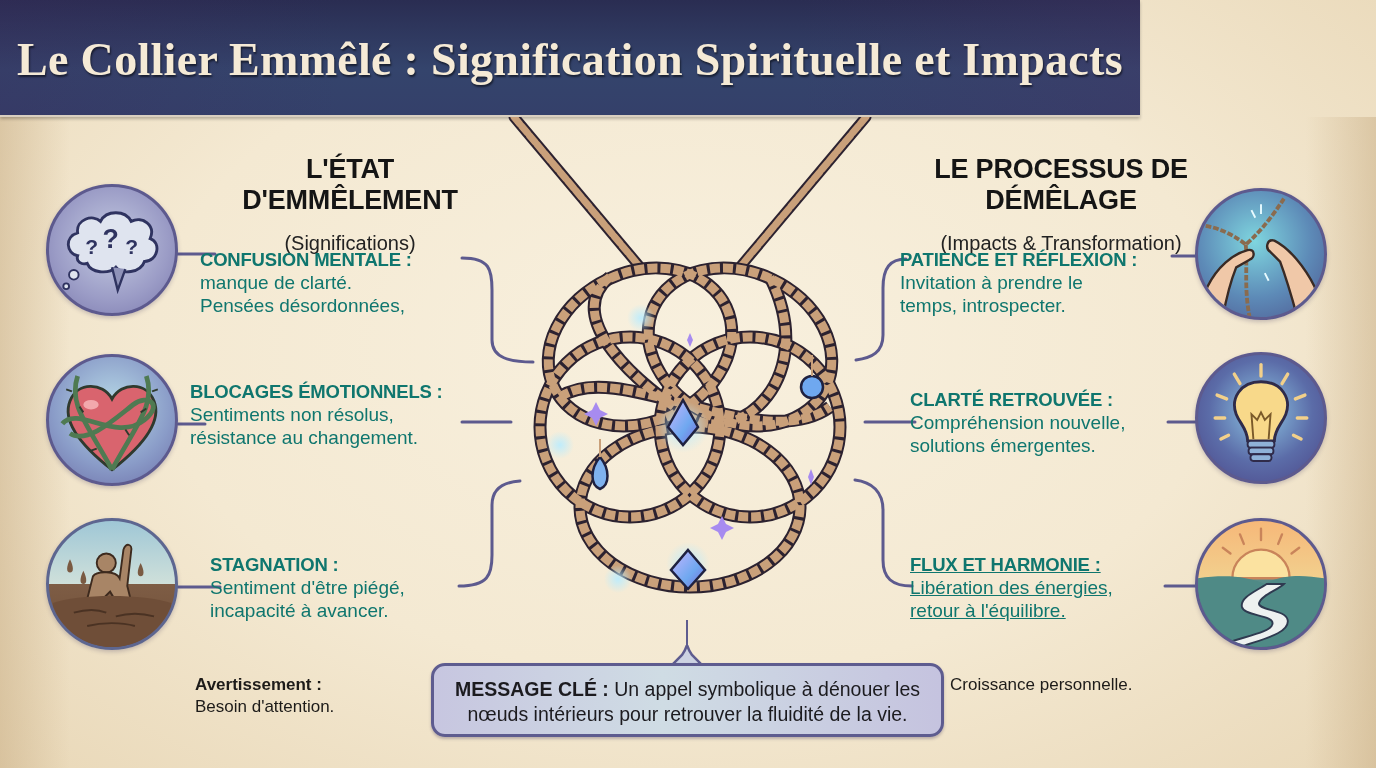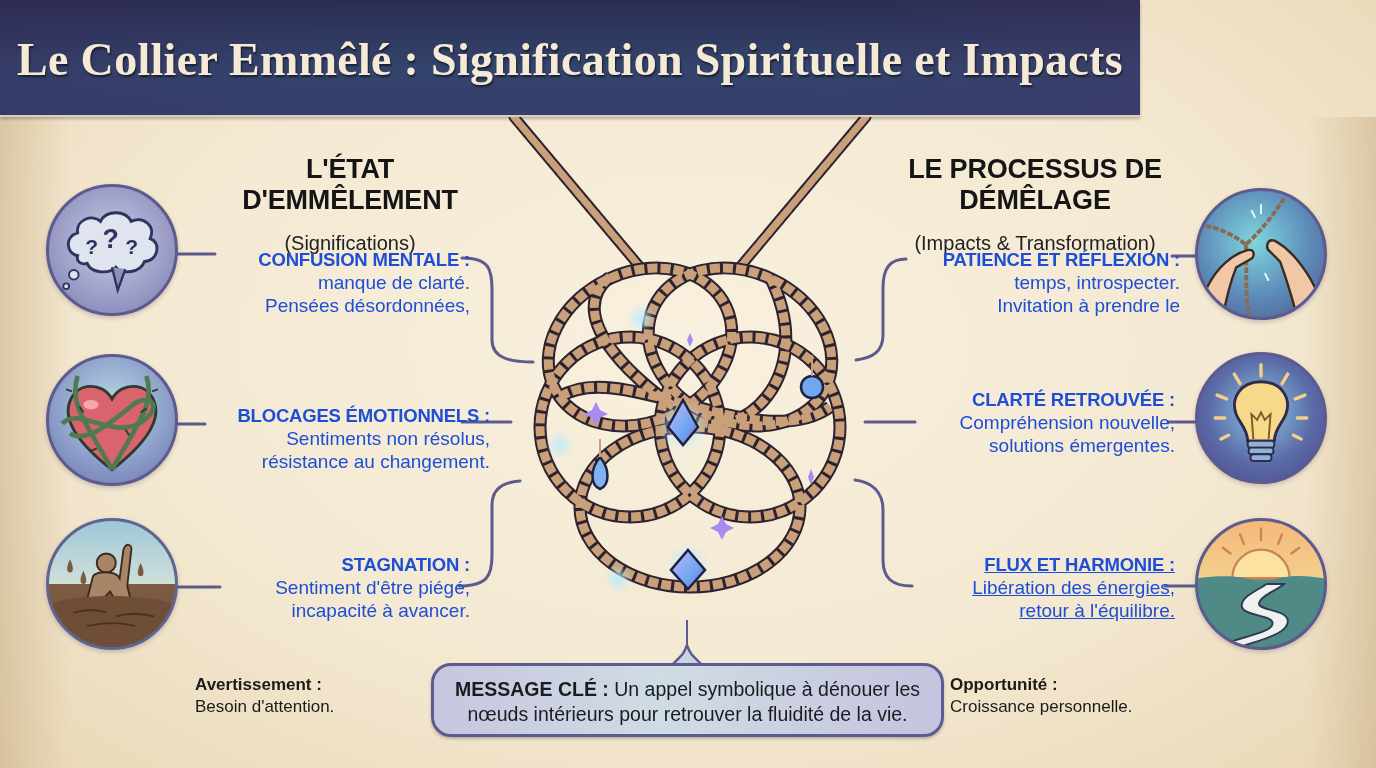--- a/index.html
+++ b/index.html
@@ -36,27 +36,27 @@
     color: #f5ead6;
     text-shadow: 1px 2px 2px rgba(0,0,0,0.55);
     margin-top: 4px;
   }
 
   
   .section-head { position: absolute; text-align: center; }
   .section-head .h { font-weight: bold; font-size: 27px; color: #151515; letter-spacing: -0.2px; }
   .section-head .sub { font-size: 20px; color: #222; margin-top: 16px; }
   #left-head { left: 200px; width: 300px; top: 154px; }
-  #right-head { left: 840px; width: 390px; top: 154px; }
-
-  
-  .item { position: absolute; text-align: right; font-size: 19px; line-height: 23px; color: #1d4ed8; }
+  #right-head { left: 866px; width: 390px; top: 154px; }
+
+  
+  .item { position: absolute; text-align: left; font-size: 19px; line-height: 23px; color: #0f766e; }
   .item .label { font-weight: bold; font-size: 18.5px; letter-spacing: -0.2px; }
   #l1 { left: 200px; width: 270px; top: 248px; }
-  #l2 { left: 190px; width: 300px; top: 404px; }
+  #l2 { left: 190px; width: 300px; top: 380px; }
   #l3 { left: 210px; width: 260px; top: 553px; }
   #r1 { left: 900px; width: 280px; top: 248px; }
   #r2 { left: 910px; width: 265px; top: 388px; }
   #r3 { left: 910px; width: 265px; top: 553px; text-decoration: underline; }
 
   .note { position: absolute; font-size: 17px; line-height: 22px; color: #1d1b19; }
   .note .label { font-weight: bold; }
   #note-left { left: 195px; width: 210px; top: 674px; }
   #note-right { left: 950px; width: 260px; top: 674px; }
 
@@ -78,21 +78,21 @@
 
   
   svg.connectors { position: absolute; left: 0; top: 0; width: 1376px; height: 768px; pointer-events: none; }
 
   
   #necklace { position: absolute; left: 500px; top: 117px; width: 380px; height: 495px; }
 
   
   .message {
     position: absolute; left: 431px; top: 663px; width: 513px; height: 74px;
-    border: 3px solid #5e5c8f; border-radius: 20px;
+    border: 3px solid #5e5c8f; border-radius: 14px;
     background: linear-gradient(90deg, #c7c6e0 0%, #cfdce4 45%, #c5c3df 100%);
     box-shadow: 0 2px 3px rgba(60,50,90,0.3);
     text-align: center; font-size: 19.5px; line-height: 25px; padding-top: 11px; color: #1c1b1f;
   }
   .message .label { font-weight: bold; }
   .message-stem {
     position: absolute; left: 686px; top: 620px; width: 2px; height: 28px; background: #5e5c8f;
   }
   .message-notch {
     position: absolute; left: 672px; top: 645px; width: 30px; height: 20px;
@@ -249,40 +249,39 @@
   <div>résistance au changement.</div>
 </div>
 <div class="item" id="l3">
   <div class="label">STAGNATION :</div>
   <div>Sentiment d'être piégé,</div>
   <div>incapacité à avancer.</div>
 </div>
 
 <div class="item" id="r1">
   <div class="label">PATIENCE ET RÉFLEXION :</div>
+  <div>Invitation à prendre le</div>
   <div>temps, introspecter.</div>
-  <div>Invitation à prendre le</div>
 </div>
 <div class="item" id="r2">
   <div class="label">CLARTÉ RETROUVÉE :</div>
   <div>Compréhension nouvelle,</div>
   <div>solutions émergentes.</div>
 </div>
 <div class="item" id="r3">
   <div class="label">FLUX ET HARMONIE :</div>
   <div>Libération des énergies,</div>
   <div>retour à l'équilibre.</div>
 </div>
 
 <div class="note" id="note-left">
   <div class="label">Avertissement :</div>
   <div>Besoin d'attention.</div>
 </div>
 <div class="note" id="note-right">
-  <div class="label">Opportunité :</div>
   <div>Croissance personnelle.</div>
 </div>
 
 <svg id="necklace" viewBox="0 0 380 495">
   <defs>
     <radialGradient id="glow" cx="50%" cy="50%" r="50%">
       <stop offset="0%" stop-color="#b9ecff" stop-opacity="0.9"></stop>
       <stop offset="100%" stop-color="#b9ecff" stop-opacity="0"></stop>
     </radialGradient>
     <linearGradient id="gem" x1="0" y1="0" x2="1" y2="1">

